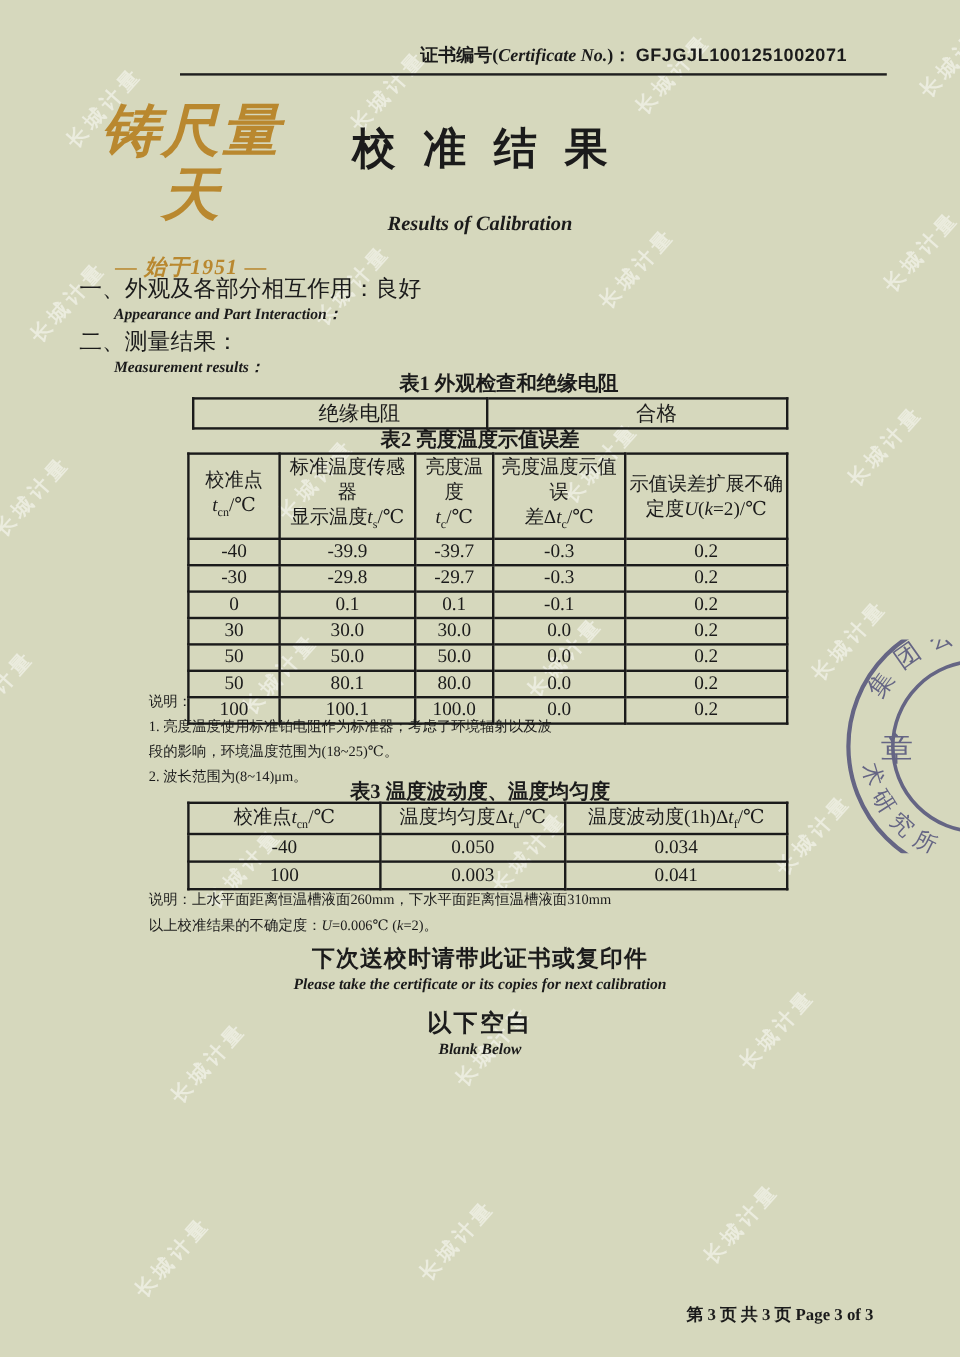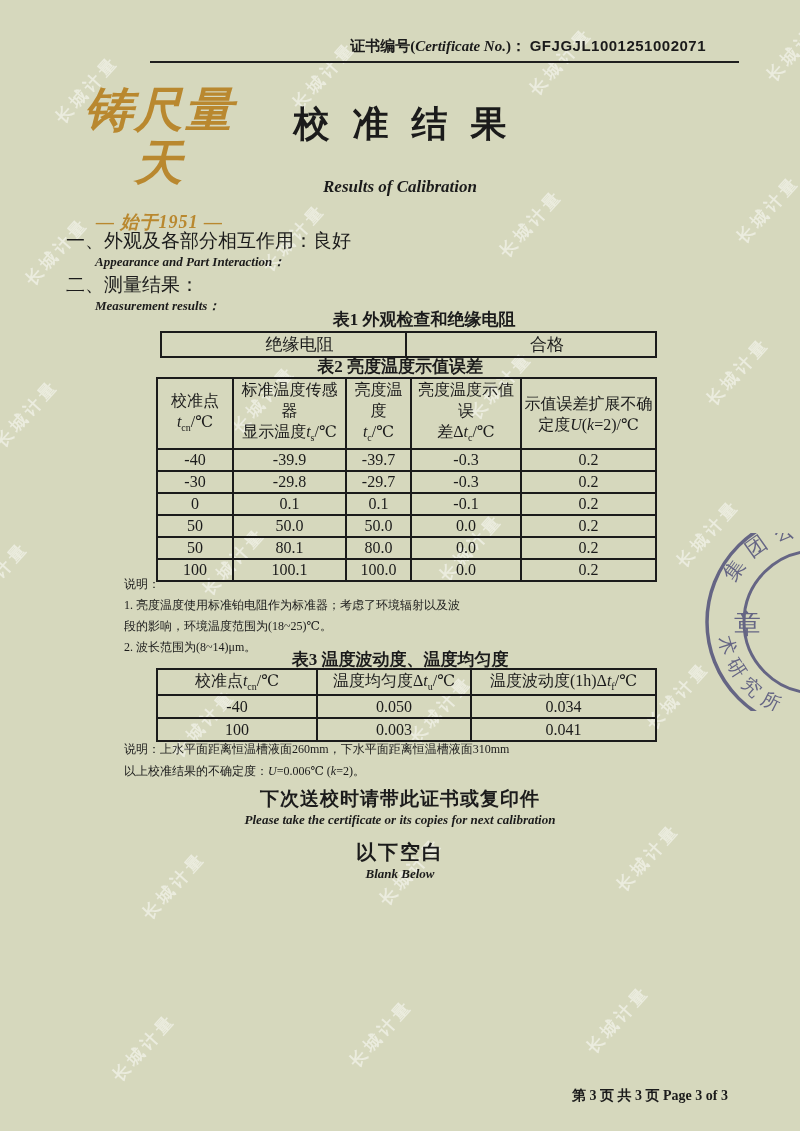--- a/index.html
+++ b/index.html
@@ -172,20 +172,27 @@
           <td>0.2</td>
         </tr>
         <tr>
           <td>0</td>
           <td>0.1</td>
           <td>0.1</td>
           <td>-0.1</td>
           <td>0.2</td>
         </tr>
         <tr>
+          <td>30</td>
+          <td>30.0</td>
+          <td>30.0</td>
+          <td>0.0</td>
+          <td>0.2</td>
+        </tr>
+        <tr>
           <td>50</td>
           <td>50.0</td>
           <td>50.0</td>
           <td>0.0</td>
           <td>0.2</td>
         </tr>
         <tr>
           <td>50</td>
           <td>80.1</td>
           <td>80.0</td>

